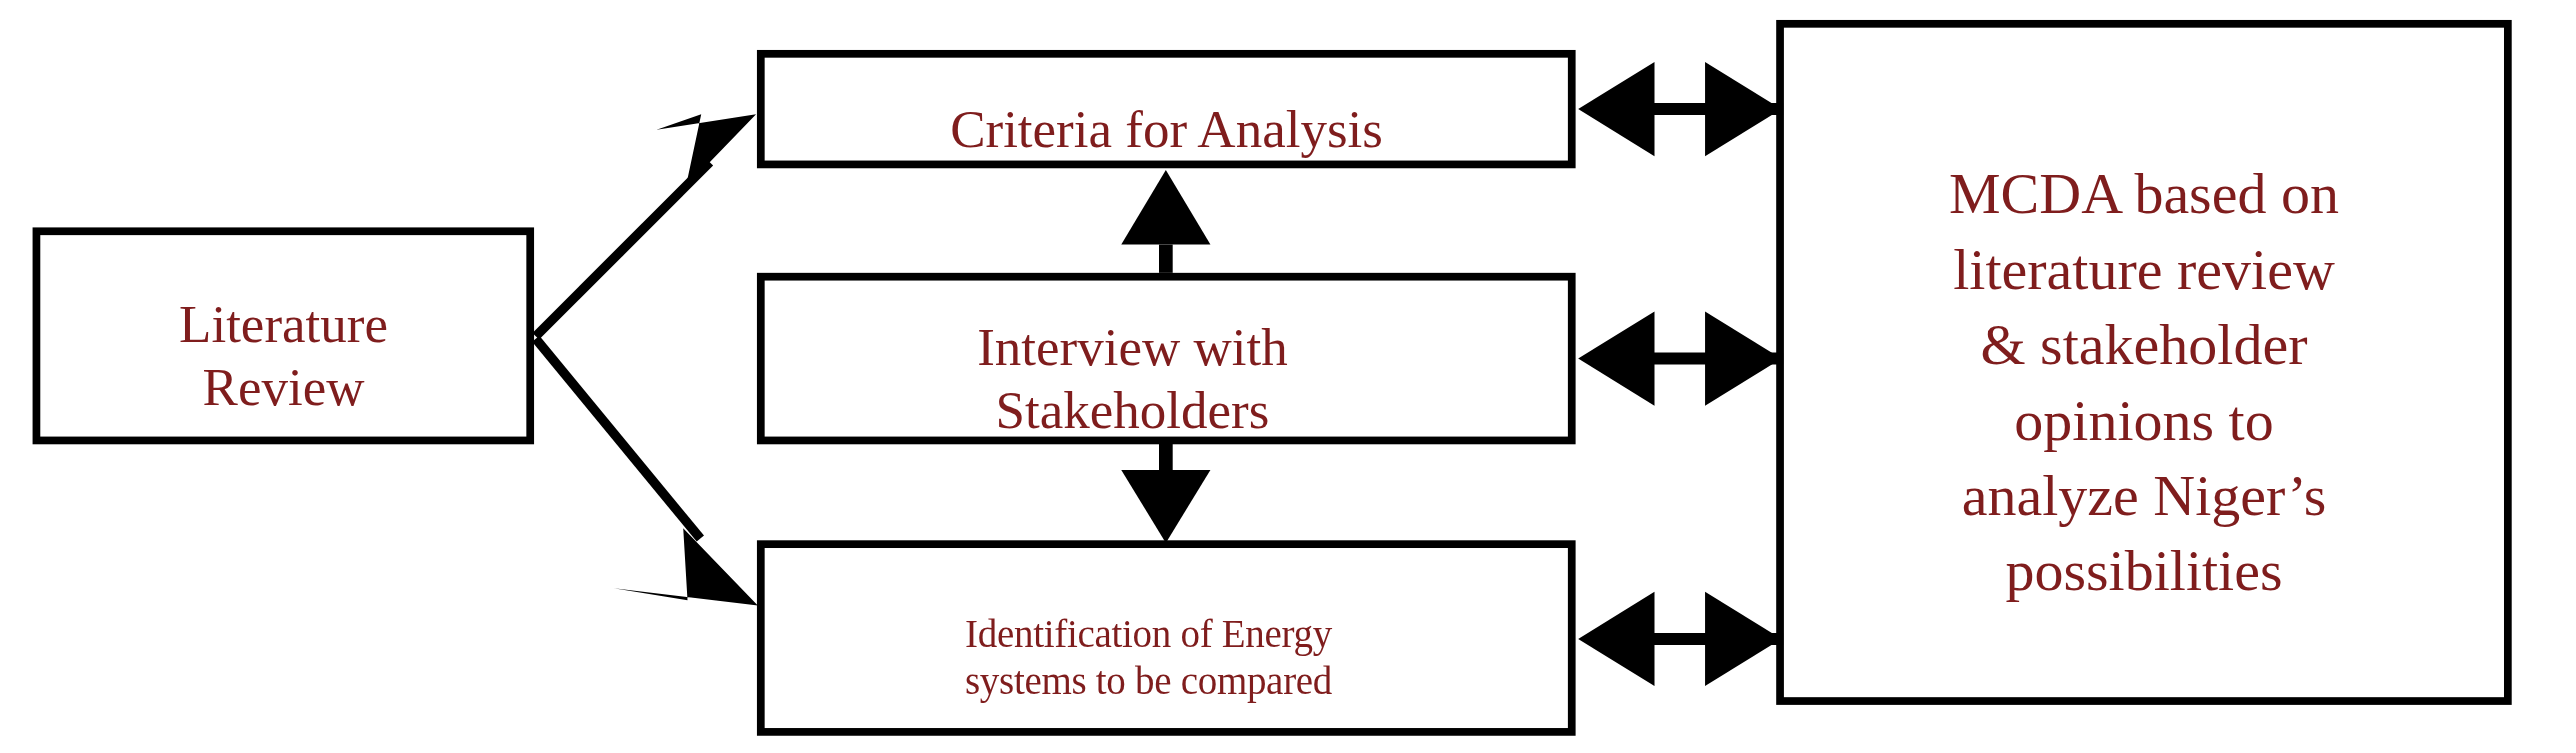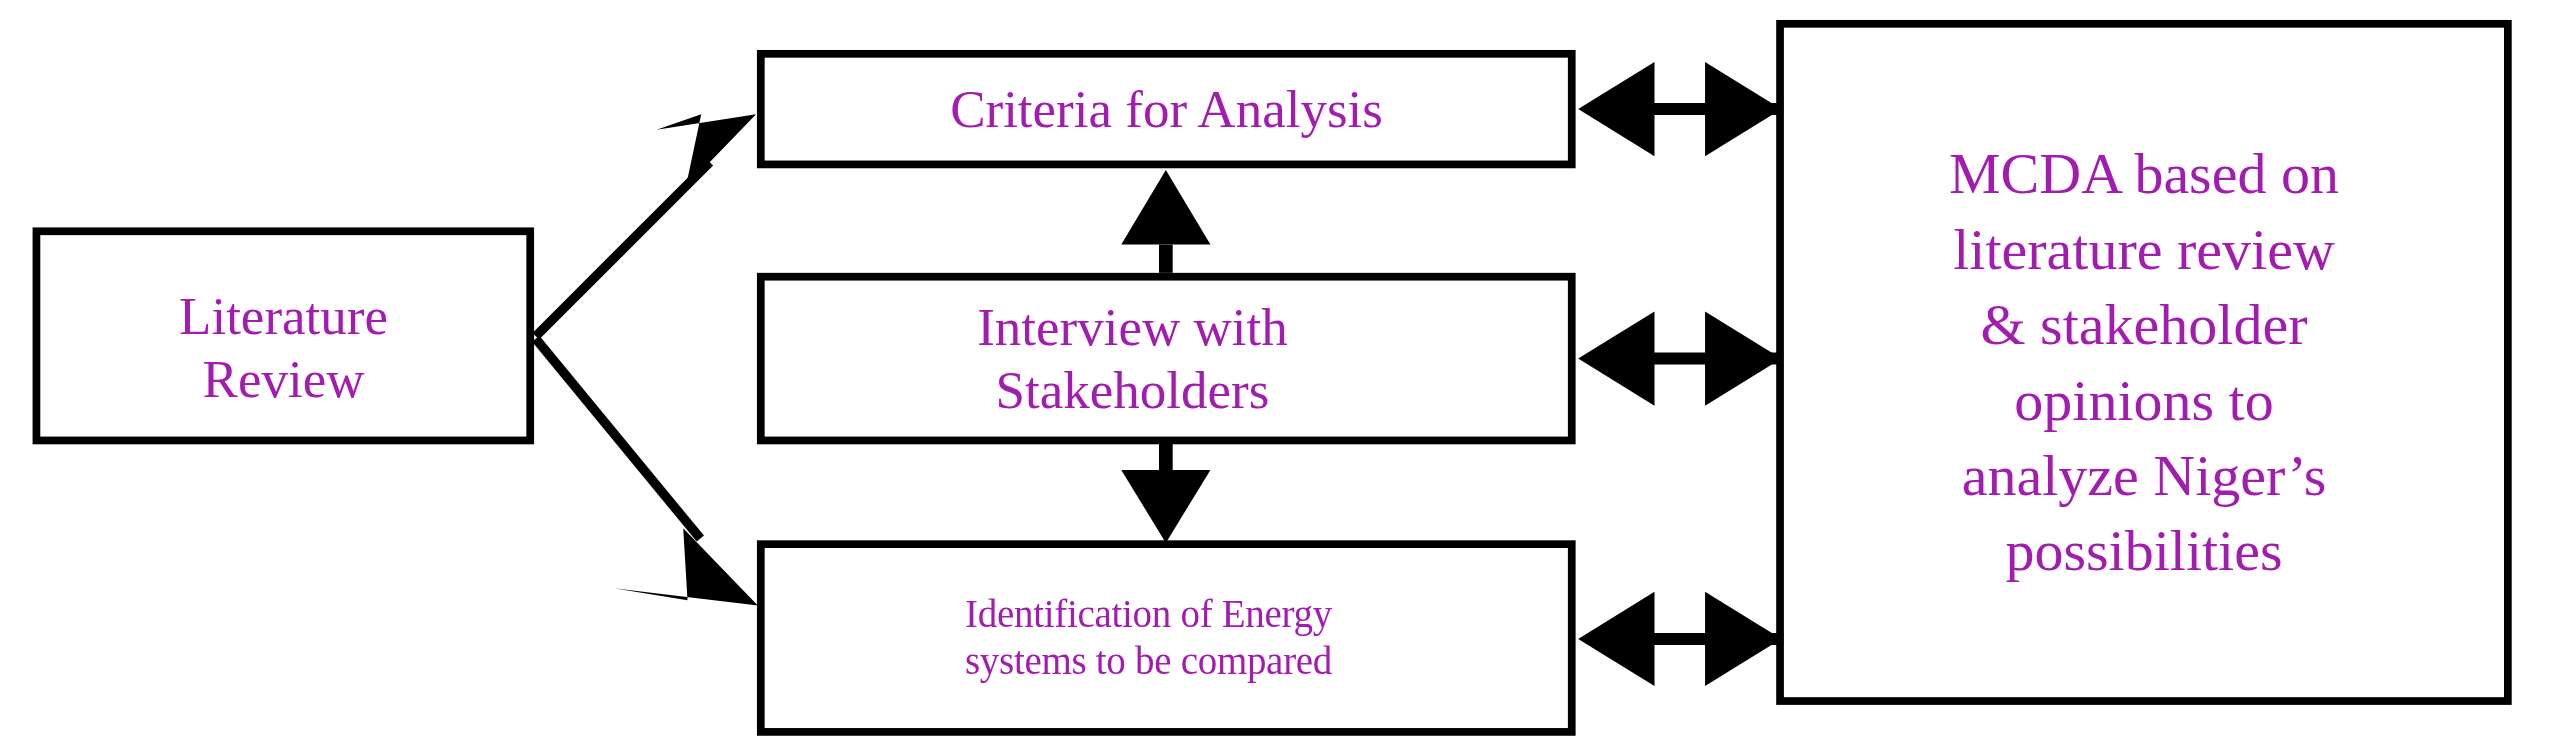--- a/index.html
+++ b/index.html
@@ -41,29 +41,30 @@
   .arrow-head {
     fill: #000000;
     stroke: none;
   }
   .node-label {
     position: absolute;
     display: flex;
     align-items: center;
     justify-content: center;
     text-align: center;
-    color: #a21caf;
+    color: #7f1d1d;
     font-family: "Liberation Serif", "DejaVu Serif", serif;
     line-height: 1.18;
     white-space: pre-line;
     box-sizing: border-box;
     pointer-events: none;
+    margin-top: 20px;
   }
   #label-literature-review {
-    left: 33px; top: 239px; width: 501px; height: 217px;
+    left: 33px; top: 227px; width: 501px; height: 217px;
     font-size: 53px;
   }
   #label-criteria {
     left: 757px; top: 50px; width: 819px; height: 118px;
     font-size: 53px;
   }
   #label-interview {
     left: 757px; top: 273px; width: 751px; height: 171px;
     font-size: 53px;
   }

